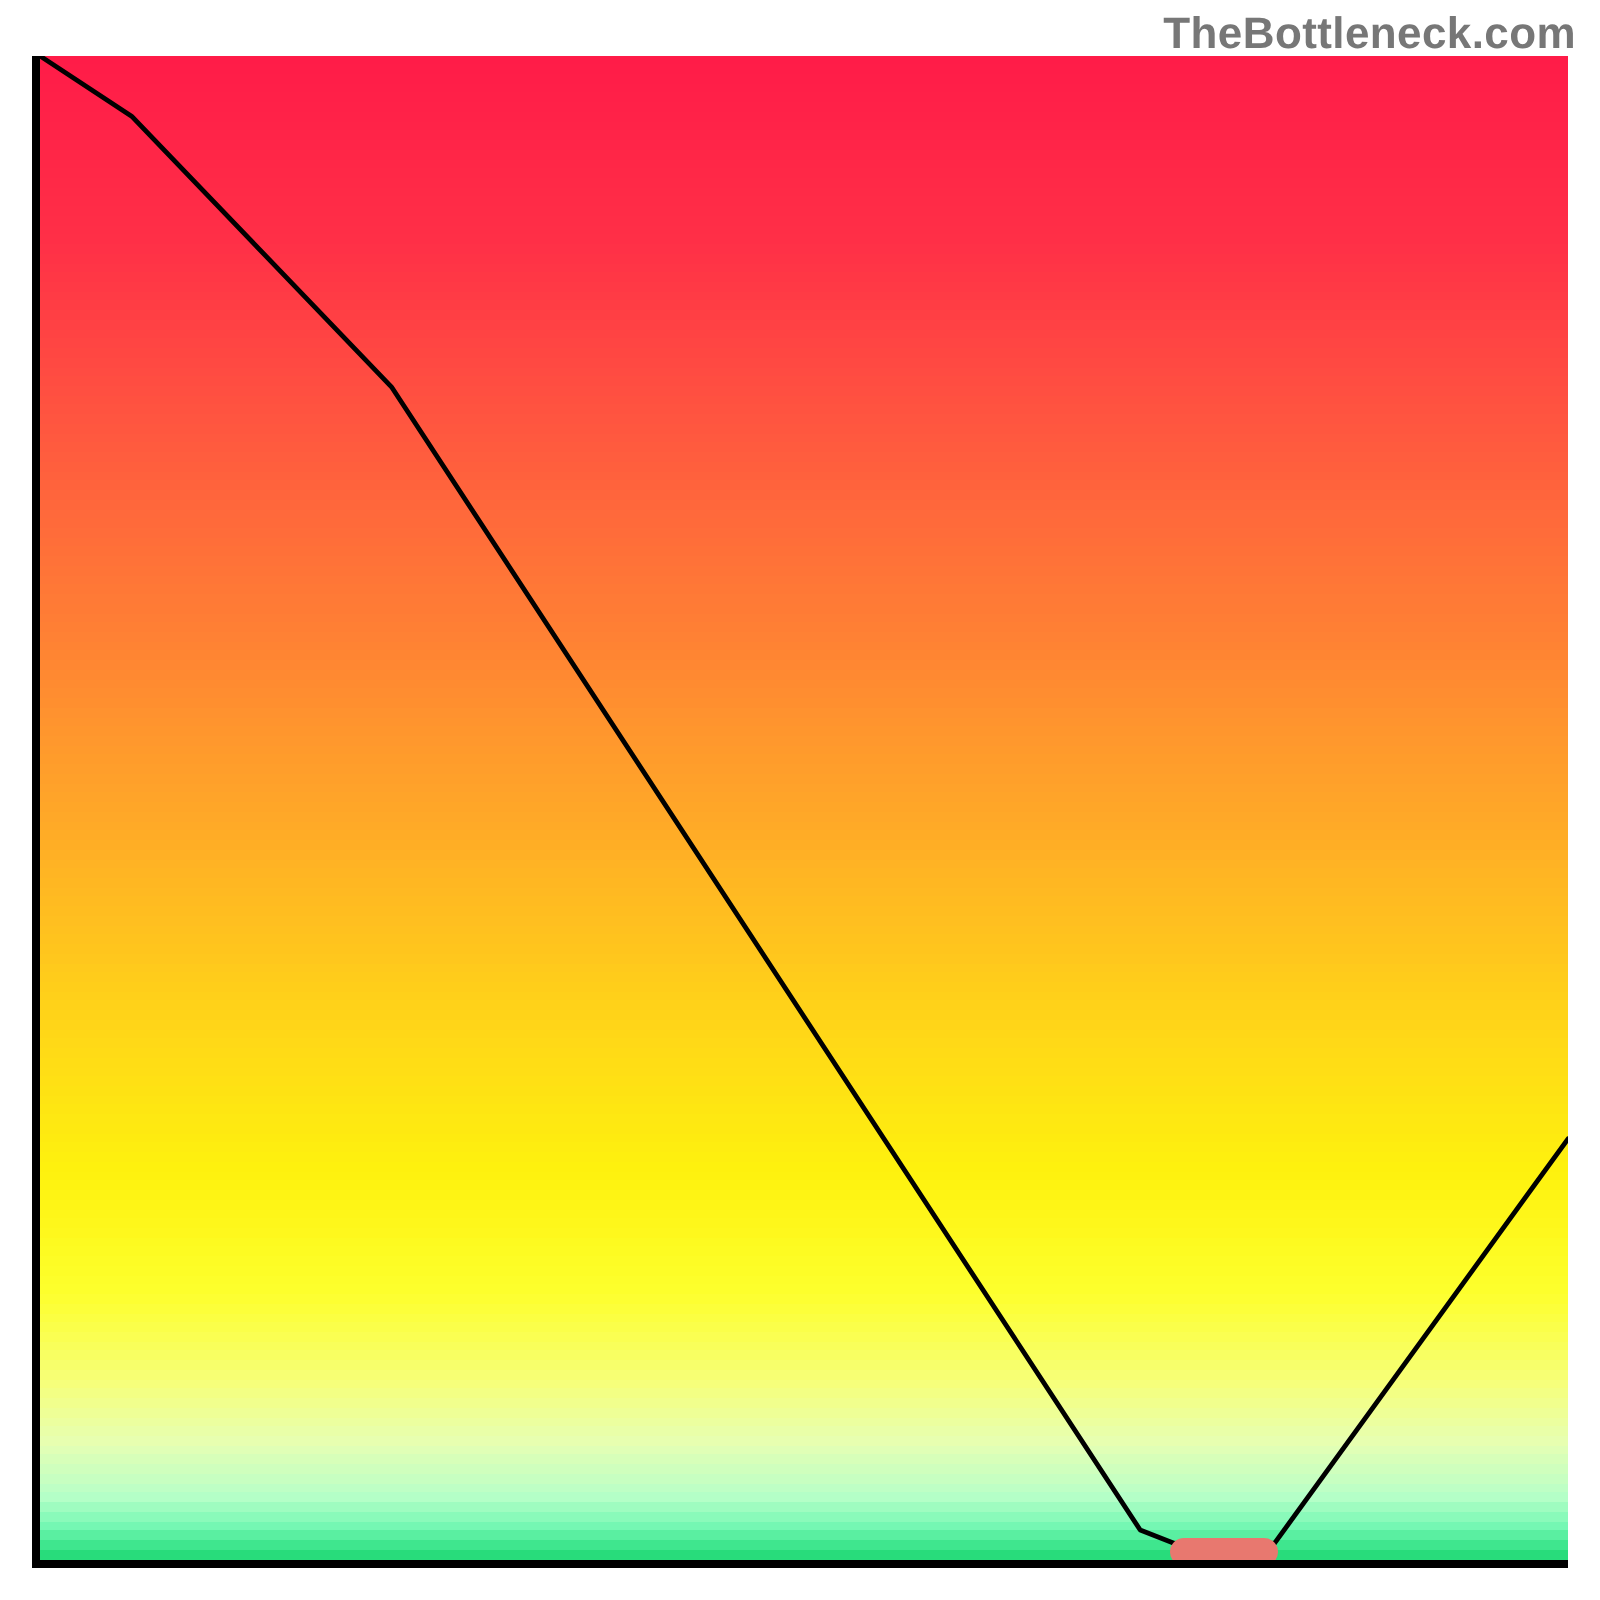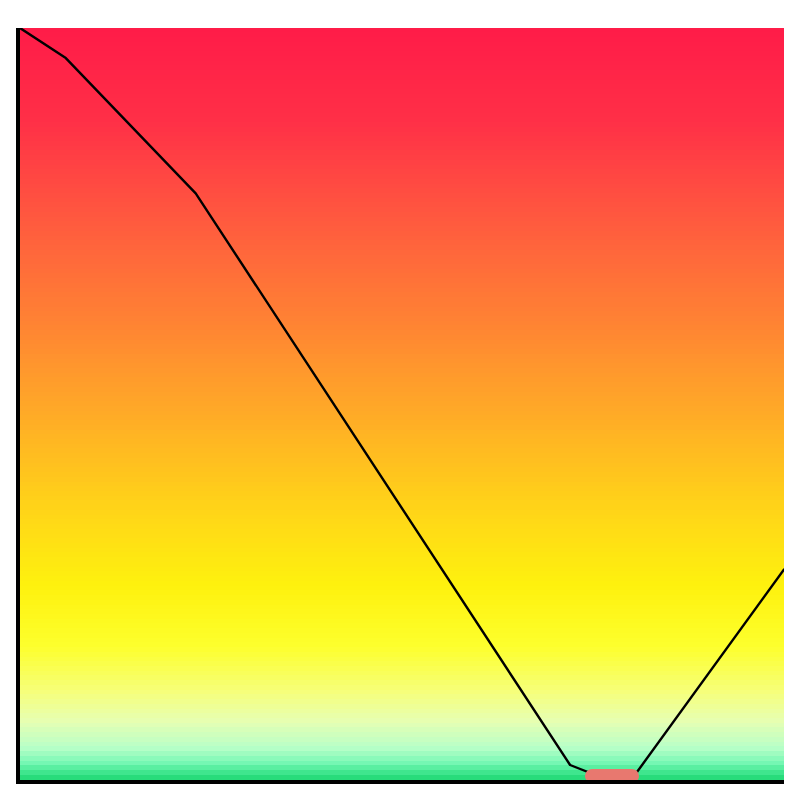--- a/index.html
+++ b/index.html
@@ -52,20 +52,21 @@
   .marker {
     position: absolute;
     background: #e8786f;
     border-radius: 10px;
   }
 </style>
 </head>
 <body>
 
 <div class="chart-wrap">
+  <div class="watermark">TheBottleneck.com</div>
 
   <div class="plot-frame">
     <div class="gradient-bg" id="gradient-bg">
         <div class="band" style="top: -0.5px; height: 5.7px; background: rgb(255, 28, 72);"></div>
         <div class="band" style="top: 4.22956px; height: 5.7px; background: rgb(255, 29, 72);"></div>
         <div class="band" style="top: 8.95912px; height: 5.7px; background: rgb(255, 30, 72);"></div>
         <div class="band" style="top: 13.6887px; height: 5.7px; background: rgb(255, 31, 72);"></div>
         <div class="band" style="top: 18.4182px; height: 5.7px; background: rgb(255, 32, 72);"></div>
         <div class="band" style="top: 23.1478px; height: 5.7px; background: rgb(255, 33, 72);"></div>
         <div class="band" style="top: 27.8774px; height: 5.7px; background: rgb(255, 34, 72);"></div>

